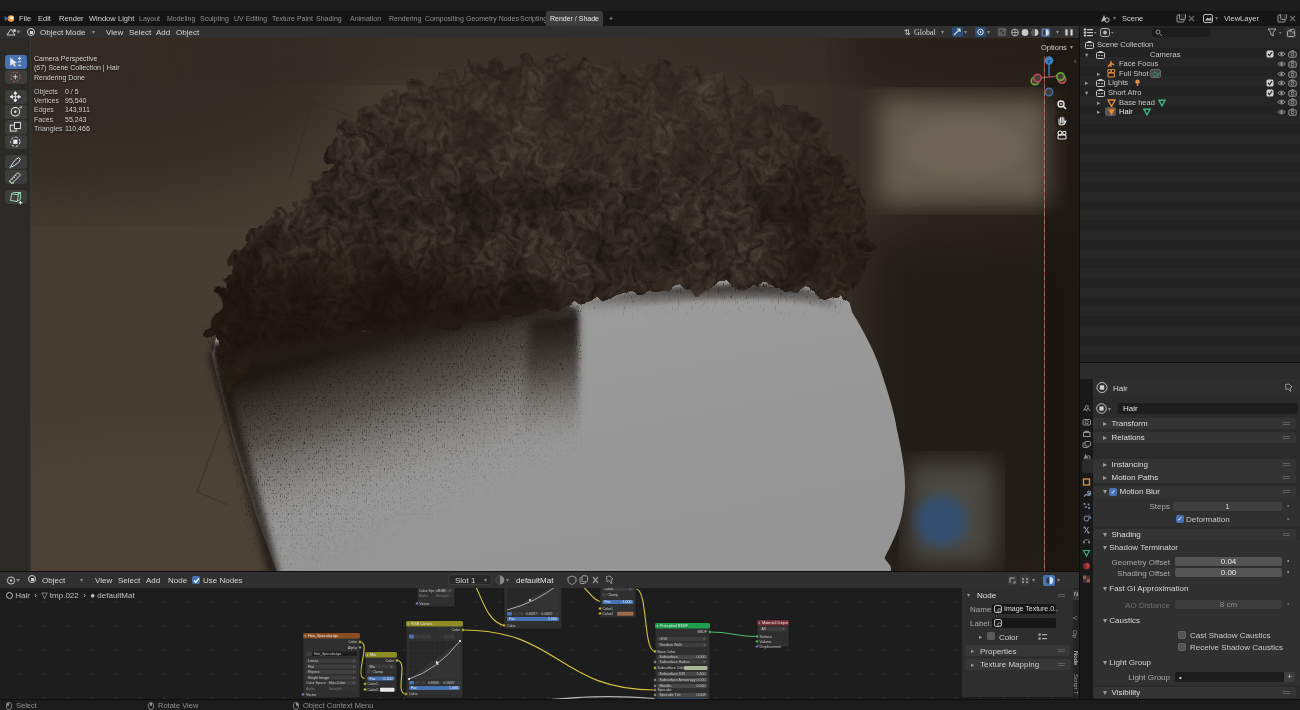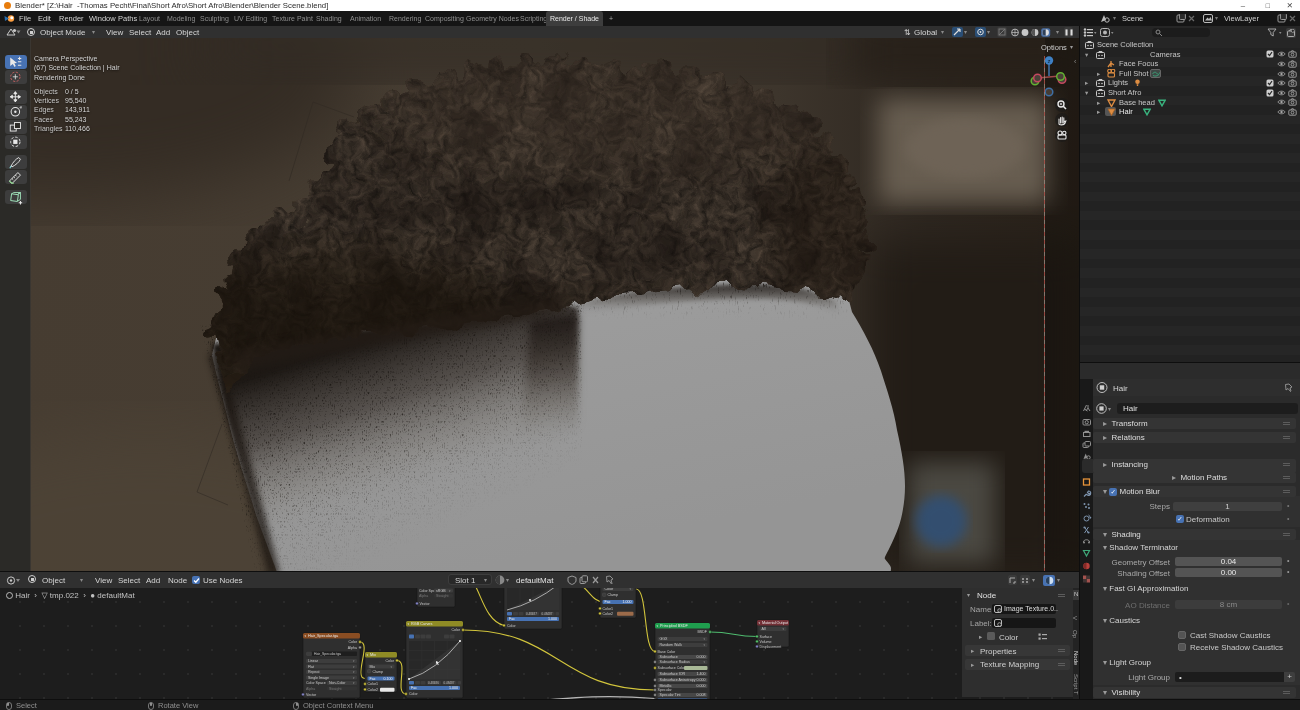--- a/index.html
+++ b/index.html
@@ -40,39 +40,32 @@
   .graychk{display:inline-block;width:8px;height:8px;background:#545454;border-radius:2px;border:1px solid #666;}
   .chk,.eye,.cam{position:absolute;top:0.8px;width:8px;height:8px;}
   .chk{left:186px;}
   .eye{left:197px;}
   .cam{left:208px;}
 </style>
 </head>
 <body>
 <div id="app">
 
-  <div class="abs" id="titlebar">
-    <span style="position:absolute;left:4px;top:2px;width:7px;height:7px;border-radius:50%;background:#e87d0d;"></span>
-    <span style="position:absolute;left:15px;">Blender* [Z:\Hair&nbsp; -Thomas Pecht\Final\Short Afro\Short Afro\Blender\Blender Scene.blend]</span>
-    <span style="position:absolute;right:55px;top:0;color:#444;">–</span>
-    <span style="position:absolute;right:30px;top:0;color:#444;font-size:7px;">□</span>
-    <span style="position:absolute;right:7px;top:0;color:#444;">✕</span>
-  </div>
 
   <div class="abs" id="topbar">
     <svg class="abs" style="left:4px;top:3px;" width="12" height="9" viewBox="0 0 12 9">
       <circle cx="7" cy="4.5" r="3.2" fill="#ff9f3f"></circle>
         <circle cx="7.8" cy="3.8" r="1.5" fill="#fff"></circle>
       <path d="M0.5,2 L5,4.5 L1,7 Z" fill="#2a6fb0"></path>
     </svg>
     <span class="menu" style="left:19px;">File</span>
     <span class="menu" style="left:38px;">Edit</span>
     <span class="menu" style="left:59px;">Render</span>
     <span class="menu" style="left:89px;">Window</span>
-    <span class="menu" style="left:118px;">Paths</span>
+    <span class="menu" style="left:118px;">Light</span>
     <span class="wtab" style="left:139px;">Layout</span>
     <span class="wtab" style="left:167px;">Modeling</span>
     <span class="wtab" style="left:200px;">Sculpting</span>
     <span class="wtab" style="left:234px;">UV Editing</span>
     <span class="wtab" style="left:272px;">Texture Paint</span>
     <span class="wtab" style="left:316px;">Shading</span>
     <span class="wtab" style="left:350px;">Animation</span>
     <span class="wtab" style="left:389px;">Rendering</span>
     <span class="wtab" style="left:425px;">Compositing</span>
     <span class="wtab" style="left:466px;">Geometry Nodes</span>
@@ -117,21 +110,21 @@
     <span class="txt" style="left:27px;top:2px;width:8px;height:8px;border-radius:50%;border:1px solid #cfcfcf;"></span>
     <span class="txt" style="left:30px;top:4.5px;width:3px;height:3px;background:#cfcfcf;"></span>
     <span class="txt" style="left:40px;top:2px;">Object Mode</span>
     <span class="txt" style="left:92px;top:2px;color:#8a8a8a;font-size:6px;">▾</span>
     <span class="txt" style="left:106px;top:2px;">View</span>
     <span class="txt" style="left:129px;top:2px;">Select</span>
     <span class="txt" style="left:156px;top:2px;">Add</span>
     <span class="txt" style="left:176px;top:2px;">Object</span>
 
     <span class="txt" style="left:904px;top:2px;">⇅</span>
-    <span class="txt" style="left:914px;top:2px;">Global</span>
+    <span class="txt" style="left:914px;top:2px;font-family:Liberation Serif, serif;">Global</span>
     <span class="txt" style="left:941px;top:2px;color:#8a8a8a;font-size:6px;">▾</span>
     <span class="txt" style="left:952px;top:1px;width:11px;height:10px;background:#2a4e75;border-radius:2px;"></span>
     <svg class="abs" style="left:953px;top:2px;" width="9" height="8" viewBox="0 0 9 8">
         <path d="M1,7 L7,1 M7,1 l0,3 M7,1 l-3,0" stroke="#ddd" stroke-width="1.2" fill="none"></path>
       </svg>
     <span class="txt" style="left:964px;top:2px;color:#8a8a8a;font-size:6px;">▾</span>
     <span class="txt" style="left:975px;top:1px;width:11px;height:10px;background:#2a4e75;border-radius:2px;"></span>
     <svg class="abs" style="left:976px;top:2px;" width="9" height="8" viewBox="0 0 9 8">
         <circle cx="4.5" cy="4" r="2.8" fill="none" stroke="#ddd"></circle>
         <circle cx="4.5" cy="4" r="0.9" fill="#ddd"></circle>
@@ -881,21 +874,21 @@
         <rect x="3.4" y="3.4" width="4.2" height="4.2" fill="#cfcfcf"></rect>
     </svg>
     <span class="txt" style="left:28px;top:42px;color:#8a8a8a;font-size:6px;">▾</span>
     <span class="txt" style="left:37px;top:39.5px;width:181px;height:11px;background:#1d1d1d;border-radius:3px;"></span>
     <span class="txt" style="left:43px;top:41px;font-size:8px;color:#e0e0e0;">Hair</span>
 
     <div class="phead" style="top:55px;"><span style="margin-left:10px;color:#9a9a9a;">▸</span>&nbsp;&nbsp;Transform<span class="grip"></span></div>
     <div class="phead" style="top:68.5px;"><span style="margin-left:10px;color:#9a9a9a;">▸</span>&nbsp;&nbsp;Relations<span class="grip"></span></div>
     <div class="phead" style="top:99px;"><span style="margin-left:10px;color:#9a9a9a;">▸</span>&nbsp;&nbsp;Collections<span class="grip"></span></div>
     <div class="phead" style="top:95.5px;"><span style="margin-left:10px;color:#9a9a9a;">▸</span>&nbsp;&nbsp;Instancing<span class="grip"></span></div>
-    <div class="phead" style="top:109px;text-align:center;"><span style="margin-left:10px;color:#9a9a9a;">▸</span>&nbsp;&nbsp;Motion Paths<span class="grip"></span></div>
+    <div class="phead" style="top:109px;"><span style="margin-left:10px;color:#9a9a9a;">▸</span>&nbsp;&nbsp;Motion Paths<span class="grip"></span></div>
     <div class="phead" style="top:122.5px;"><span style="margin-left:10px;color:#9a9a9a;">▾</span>&nbsp;<span class="bluechk">✓</span>&nbsp;Motion Blur<span class="grip"></span></div>
     <span class="plabel" style="left:30px;top:139px;width:60px;">Steps</span>
     <span class="pfield" style="left:93px;top:138.5px;width:109px;background:#3f3f3f;color:#cfcfcf;">1</span>
     <span class="txt" style="left:207px;top:139px;color:#777;font-size:7px;">•</span>
     <span class="abs bluechk" style="left:96px;top:151.5px;">✓</span>
     <span class="txt" style="left:106px;top:151.5px;font-size:8px;color:#c9c9c9;">Deformation</span>
     <span class="txt" style="left:207px;top:152px;color:#777;font-size:7px;">•</span>
     <div class="phead" style="top:166px;"><span style="margin-left:10px;color:#9a9a9a;">▾</span>&nbsp;&nbsp;Shading<span class="grip"></span></div>
     <span class="txt sub" style="left:23px;top:180px;"><span style="color:#9a9a9a;">▾</span>&nbsp;Shadow Terminator</span>
     <span class="plabel" style="left:20px;top:194.5px;width:70px;">Geometry Offset</span>

